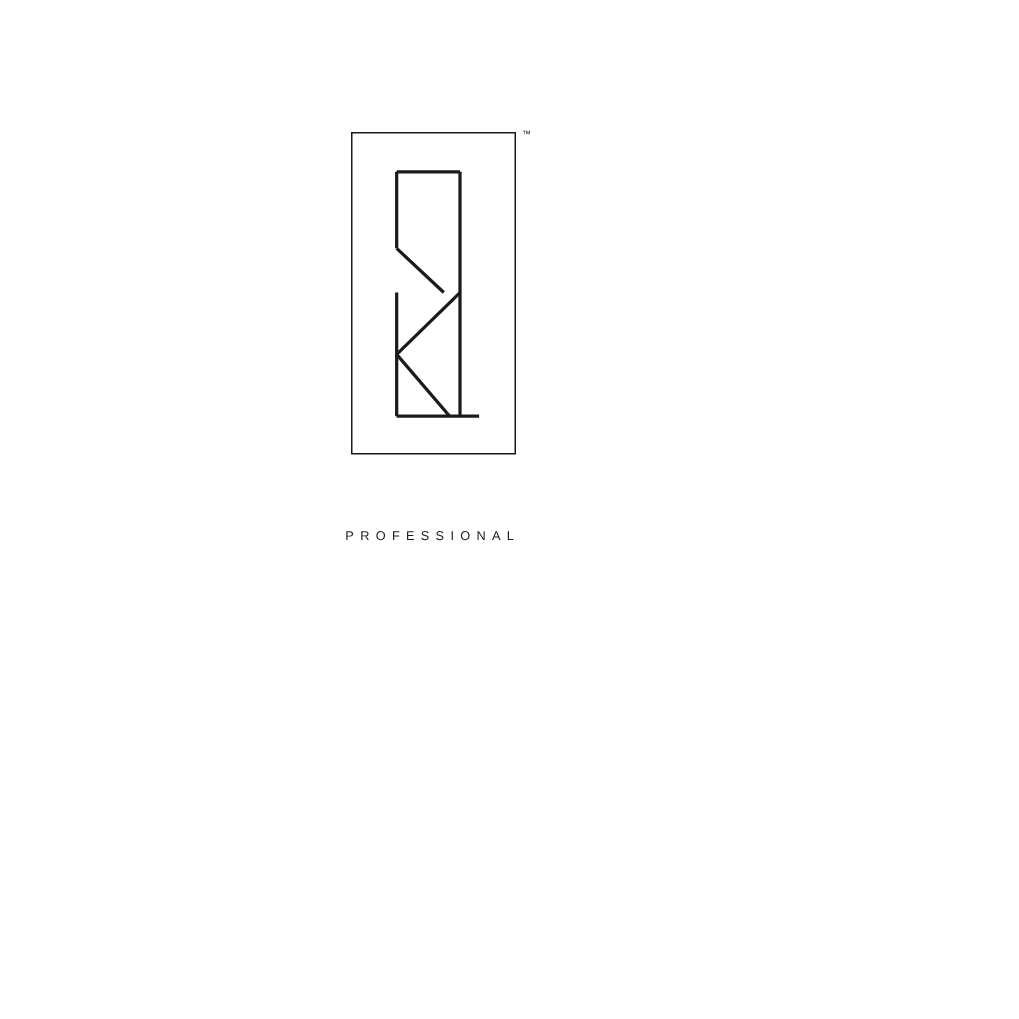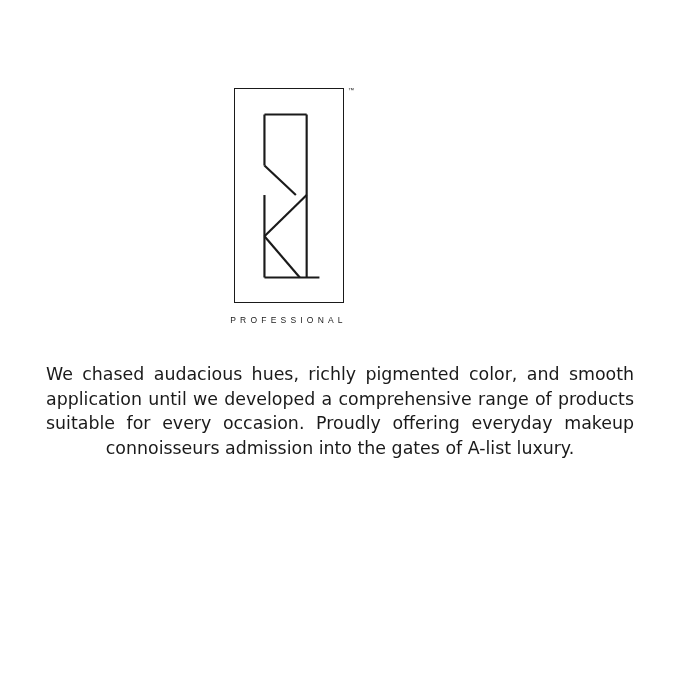--- a/index.html
+++ b/index.html
@@ -24,20 +24,21 @@
 
   
   .logo-block {
     position: absolute;
     top: 88px;
     left: 0;
     width: 577px;
     display: flex;
     flex-direction: column;
     align-items: center;
+    gap: 37px;
   }
 
   .logo-frame {
     position: relative;
     width: 110px;
     height: 215px;
     border: 1.5px solid #1a1a1a;
     box-sizing: border-box;
   }
 
@@ -115,16 +116,15 @@
 
           <line x1="30" y1="192" x2="86" y2="192"></line>
         </g>
       </svg>
     </div>
 
     <div class="logo-wordmark">PROFESSIONAL</div>
   </div>
 
   <div class="copy">
-    <p class="para">We chased audacious hues, richly pigmented color, and smooth application until we developed a comprehensive range of products suitable for every occasion. Proudly offering everyday makeup connoisseurs admission into the gates of A-list luxury.</p>
   </div>
 
 </div>
 
 </body></html>

